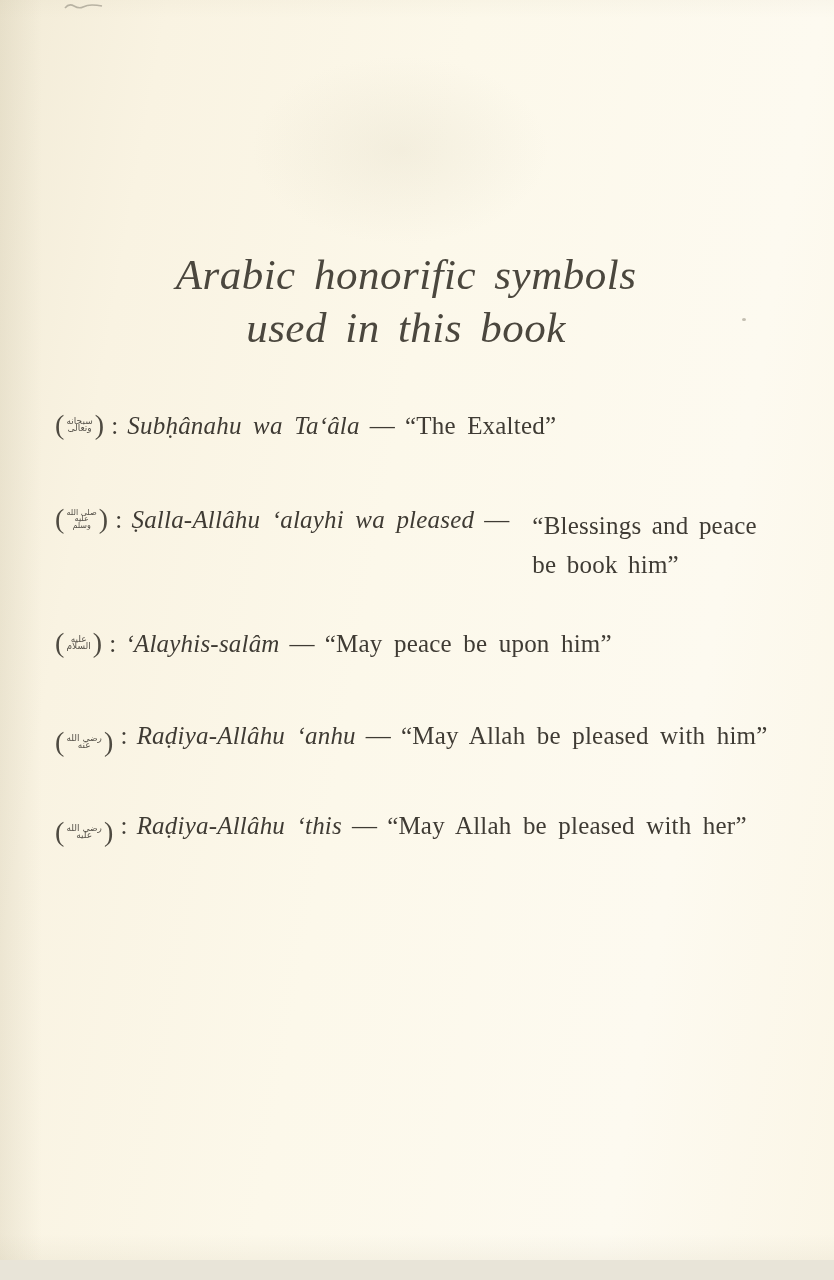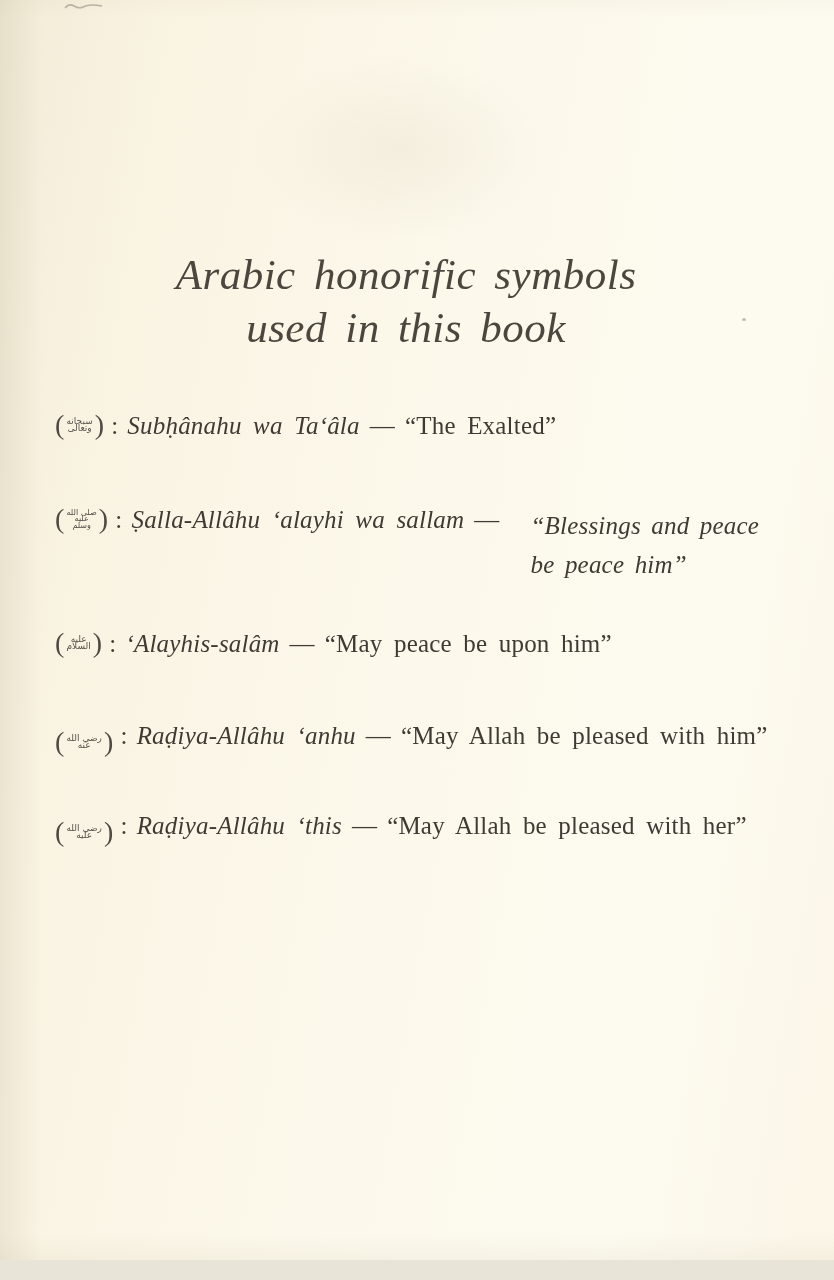--- a/index.html
+++ b/index.html
@@ -38,21 +38,21 @@
     font-family:"DejaVu Sans",sans-serif;font-size:9px;line-height:7.5px;
     color:#56524a;word-spacing:0;letter-spacing:0;
   }
   .sym.three .ar{font-size:8px;line-height:6.5px;}
   .sym.hang{top:4px;}
   .colon{margin:0 9px 0 7px;}
   .translit{font-style:italic;margin-top:40px;}
   .dash{margin:0 10px;}
   .quote-block{
     display:inline-block;white-space:normal;vertical-align:top;
-    line-height:39px;margin-left:21px;word-spacing:4px;font-style:italic;
+    line-height:39px;margin-left:13px;word-spacing:4px;
   }
 </style>
 </head>
 <body>
 
 <div class="page">
 
   <span class="mark">
     <svg width="40" height="10" viewBox="0 0 40 10">
       <path d="M1,5 q4,-5 9,-2 t9,1 t9,-2 t10,1" fill="none" stroke="#5a564c" stroke-width="1.6" opacity="0.7"></path>
@@ -79,21 +79,21 @@
 
   <div class="entry" style="top:506px">
     <span class="sym three">
         <span class="paren">(</span>
         <span class="stack">
           <span class="ar">صلى الله</span>
           <span class="ar">عليه</span>
           <span class="ar">وسلم</span>
         </span>
         <span class="paren">)</span>
-      </span><span class="colon">:</span><span class="translit">Ṣalla-Allâhu ‘alayhi wa sallam</span><span class="dash">—</span><span class="quote-block"><span>“Blessings and peace</span><br><span>be peace him”</span></span>
+      </span><span class="colon">:</span><span class="translit">Ṣalla-Allâhu ‘alayhi wa pleased</span><span class="dash">—</span><span class="quote-block"><span>“Blessings and peace</span><br><span>be book him”</span></span>
   </div>
 
   <div class="entry" style="top:630px">
     <span class="sym">
         <span class="paren">(</span>
         <span class="stack">
           <span class="ar">عليه</span>
           <span class="ar">السلام</span>
         </span>
         <span class="paren">)</span>

